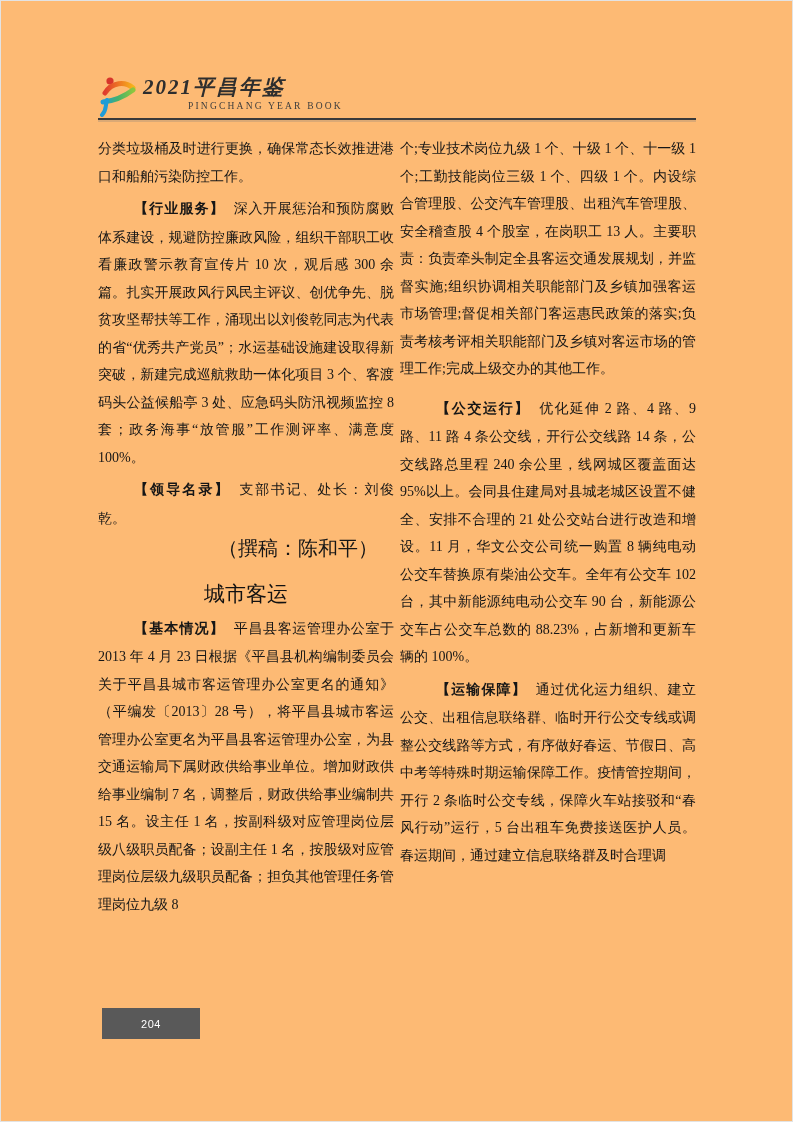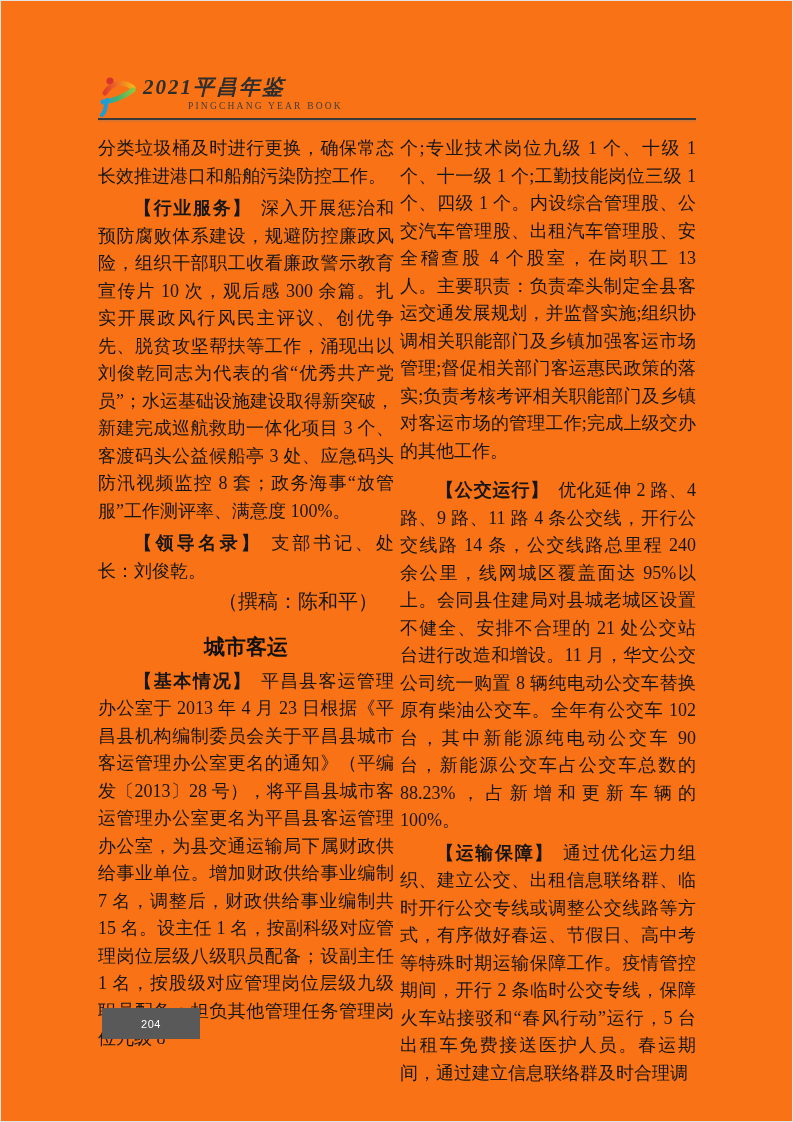--- a/index.html
+++ b/index.html
@@ -1,19 +1,19 @@
 <!DOCTYPE html>
 <html><head>
 <meta charset="utf-8">
 <style>
   html,body { margin:0; padding:0; background:#ffffff; }
   .page {
     position:relative;
     width:793px; height:1122px;
-    background:#f97316;
+    background:#fdba74;
     box-sizing:border-box;
     border:1px solid #e3e3e3;
     font-family:"Liberation Serif","DejaVu Serif",serif;
     color:#161616;
     overflow:hidden;
   }
 
   
   .header { position:absolute; top:74px; left:97px; width:598px; }
   .logo-row { display:flex; align-items:flex-start; gap:7px; }
@@ -38,43 +38,43 @@
 
   
   .columns {
     position:absolute; top:134px; left:97px; width:598px;
     display:flex; gap:6px;
   }
   .column { width:296px; }
 
   .body-text {
     margin:0;
-    font-size:18px;
+    font-size:14px;
     line-height:27.5px;
     text-align:justify;
     text-justify:inter-character;
     color:#161616;
   }
   .body-text + .body-text { margin-top:5px; }
   .indent { text-indent:36px; }
   .entry-label {
-    font-family:Liberation Sans, sans-serif;
+    font-family:Liberation Mono, monospace;
     font-weight:bold;
     margin-right:9px;
     letter-spacing:.5px;
   }
   .byline {
     margin:3px 0 0 0;
     font-size:20px; line-height:27.5px;
     text-align:right; padding-right:16px;
   }
   .section-title {
     margin:16px 0 6px 0;
     font-family:"Liberation Sans","DejaVu Sans",sans-serif;
-    font-weight:bold;
+    font-weight:normal;
     font-size:21px; line-height:30px;
     text-align:center; color:#111;
   }
 
   
   .page-number {
     position:absolute; left:101px; top:1007px;
     width:98px; height:31px;
     background:#595959; color:#ffffff;
     display:flex; align-items:center; justify-content:center;

